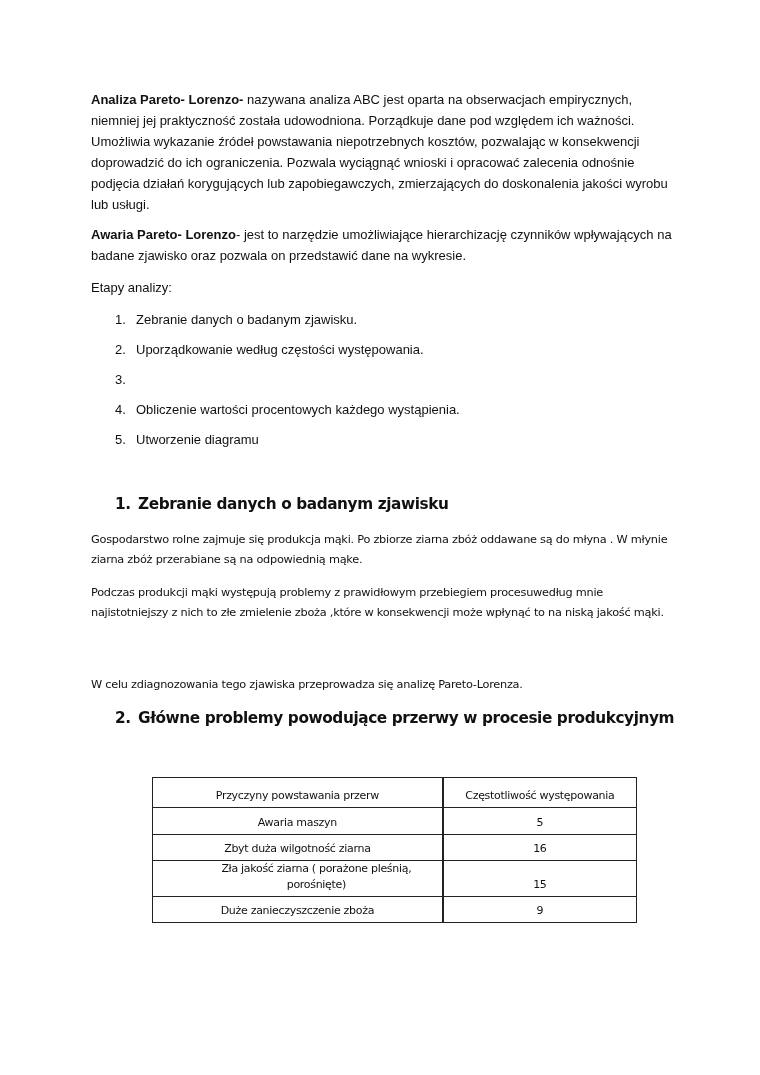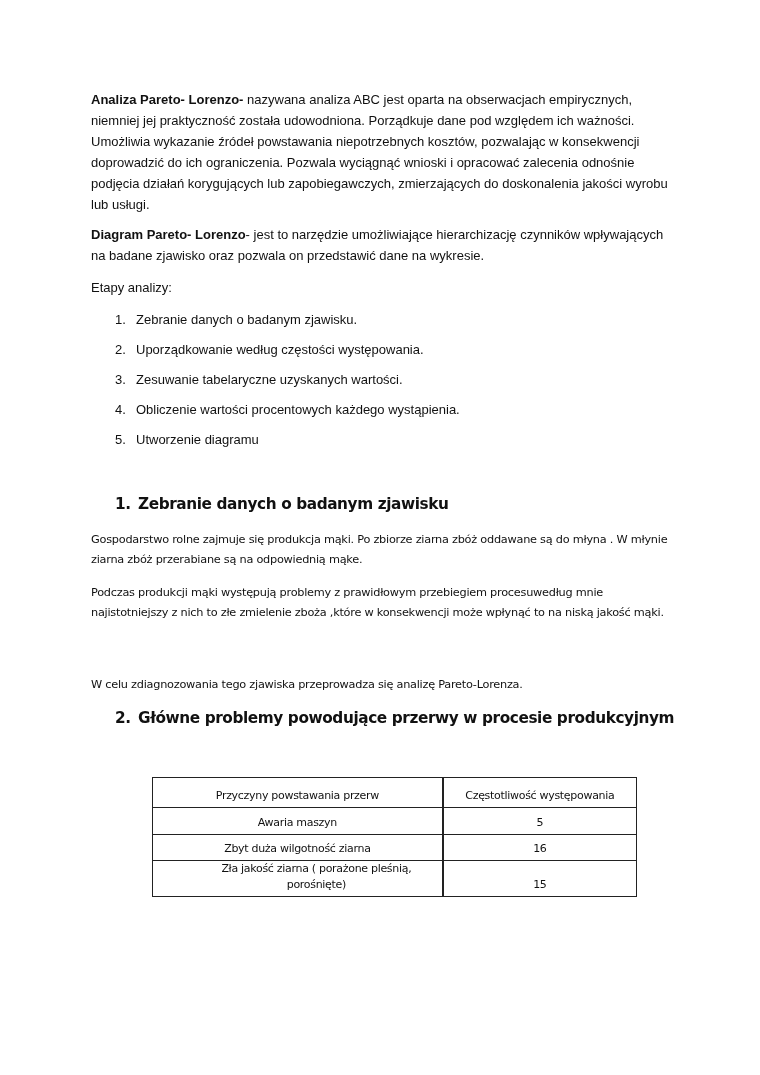--- a/index.html
+++ b/index.html
@@ -91,36 +91,35 @@
     table.data tr:last-child td { border-bottom: 1.5px solid #222; }
     table.data td.divider { border-right: 2px solid #222; }
   </style>
 </head>
 <body>
 
 <div class="page">
 
   <p class="para arial" style="top:89px;"><b>Analiza Pareto- Lorenzo-</b><span> nazywana analiza ABC jest oparta na obserwacjach empirycznych, niemniej jej praktyczność została udowodniona. Porządkuje dane pod względem ich ważności. Umożliwia wykazanie źródeł powstawania niepotrzebnych kosztów, pozwalając w konsekwencji doprowadzić do ich ograniczenia. Pozwala wyciągnąć wnioski i opracować zalecenia odnośnie podjęcia działań korygujących lub zapobiegawczych, zmierzających do doskonalenia jakości wyrobu lub usługi.</span></p>
 
-  <p class="para arial" style="top:224px;"><b>Diagram Pareto- Lorenzo</b><span>- jest to narzędzie umożliwiające hierarchizację czynników wpływających na badane zjawisko oraz pozwala on przedstawić dane na wykresie.</span></p>
+  <p class="para arial" style="top:224px;"><b>Awaria Pareto- Lorenzo</b><span>- jest to narzędzie umożliwiające hierarchizację czynników wpływających na badane zjawisko oraz pozwala on przedstawić dane na wykresie.</span></p>
 
   <p class="para arial" style="top:277px;">Etapy analizy:</p>
 
   <ul class="list arial" style="top:309px;">
     <li>
         <span class="num">1.</span>
         <span>Zebranie danych o badanym zjawisku.</span>
       </li>
     <li>
         <span class="num">2.</span>
         <span>Uporządkowanie według częstości występowania.</span>
       </li>
     <li>
         <span class="num">3.</span>
-        <span>Zesuwanie tabelaryczne uzyskanych wartości.</span>
       </li>
     <li>
         <span class="num">4.</span>
         <span>Obliczenie wartości procentowych każdego wystąpienia.</span>
       </li>
     <li>
         <span class="num">5.</span>
         <span>Utworzenie diagramu</span>
       </li>
   </ul>
@@ -150,16 +149,20 @@
       <td class="c2">5</td>
     </tr>
     <tr style="height:26px;">
       <td class="c1 divider">Zbyt duża wilgotność ziarna</td>
       <td class="c2">16</td>
     </tr>
     <tr style="height:35px;">
       <td class="c1 divider" style="padding-left:40px;">Zła jakość ziarna ( porażone pleśnią, porośnięte)</td>
       <td class="c2">15</td>
     </tr>
+    <tr style="height:26px;">
+      <td class="c1 divider">Duże zanieczyszczenie zboża</td>
+      <td class="c2">9</td>
+    </tr>
   </tbody>
     </table>
 
 </div>
 
 </body></html>

